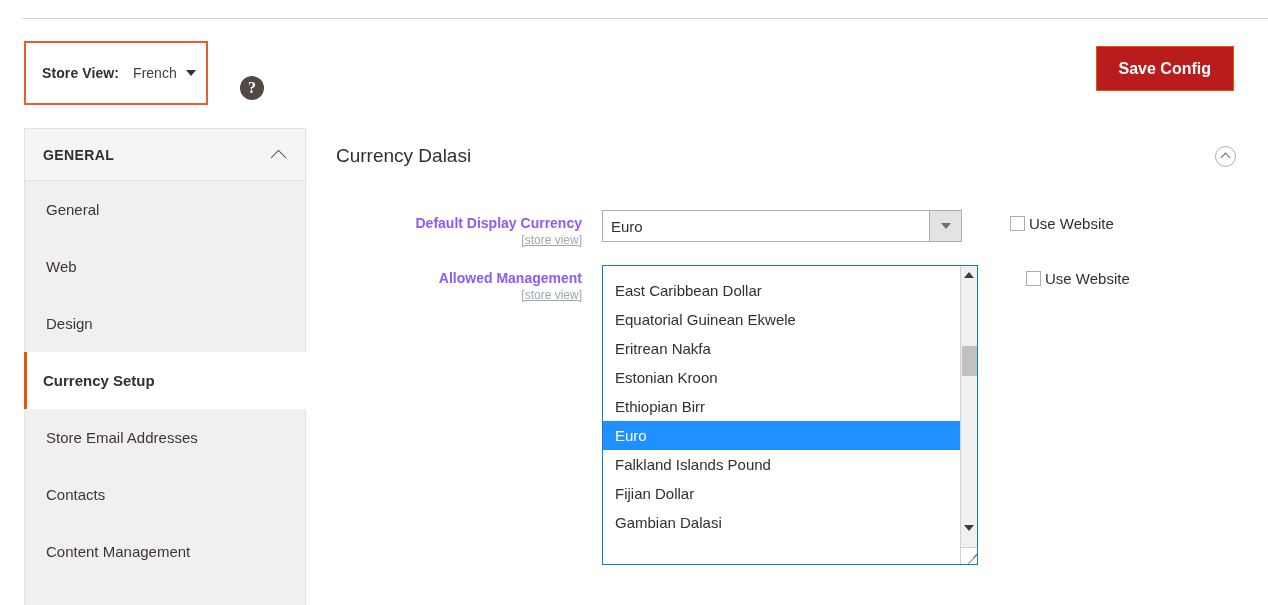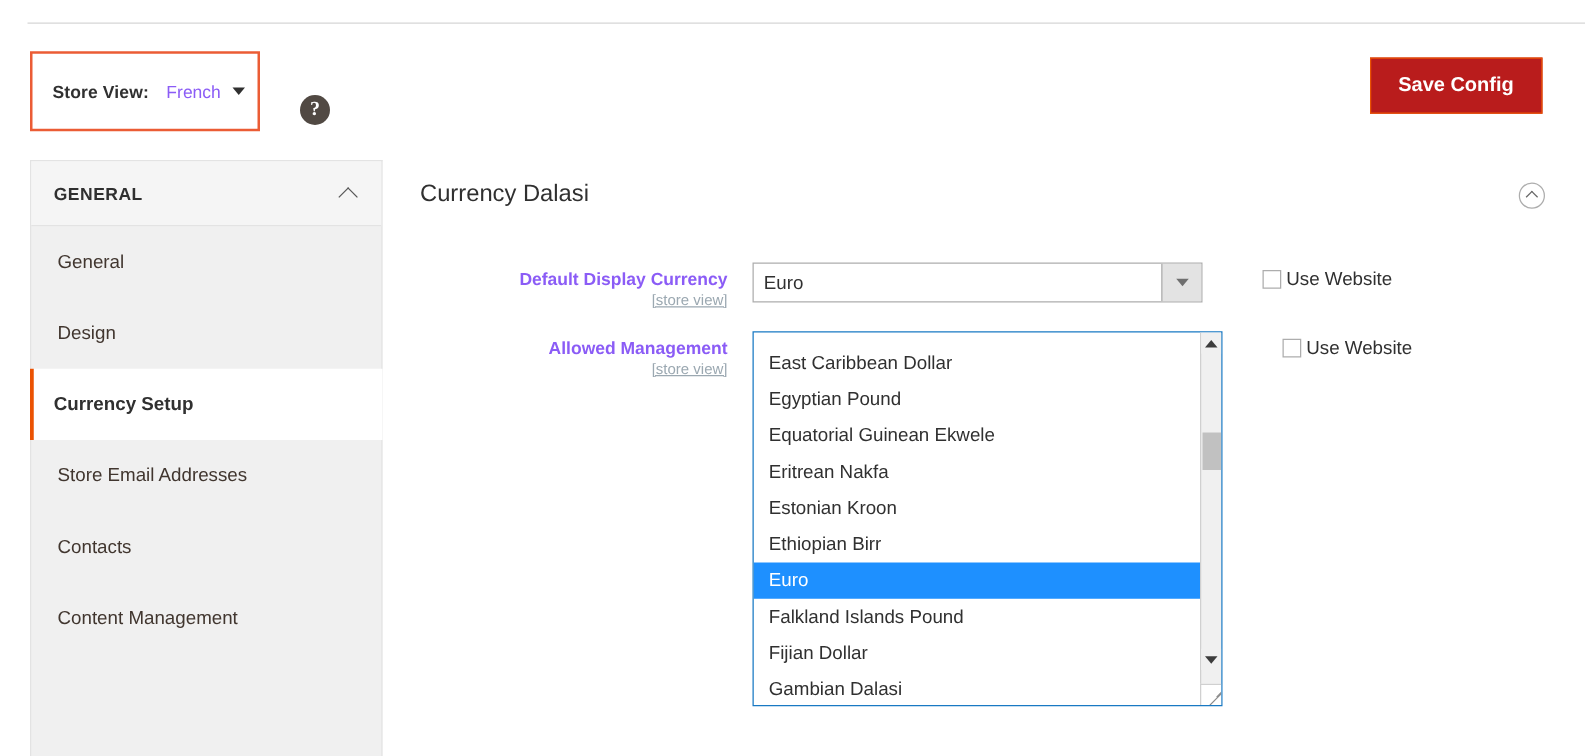--- a/index.html
+++ b/index.html
@@ -35,21 +35,21 @@
   }
   .storeview-label {
     font-size: 14px; font-weight: bold; color: #303030;
     letter-spacing: .1px;
   }
   .storeview-select {
     margin-left: 14px;
     display: flex; align-items: center; gap: 9px;
     cursor: pointer;
   }
-  .storeview-value { font-size: 14px; color: #8b5cf6; }
+  .storeview-value { font-size: 14px; color: #404040; }
   .caret-down {
     width: 0; height: 0;
     border-left: 5px solid transparent;
     border-right: 5px solid transparent;
     border-top: 6px solid #303030;
   }
 
   .help-icon {
     position: absolute; left: 240px; top: 47px;
     width: 24px; height: 24px; border-radius: 50%;
@@ -275,20 +275,23 @@
   <div class="sidebar">
     <div class="sidebar-section-head">
       <span class="sidebar-section-title">GENERAL</span>
       <span class="chev-up"></span>
     </div>
 
     <div class="sidebar-item">
       <span>General</span>
     </div>
     <div class="sidebar-item">
+      <span>Web</span>
+    </div>
+    <div class="sidebar-item">
       <span>Design</span>
     </div>
     <div class="sidebar-item active">
       <span>Currency Setup</span>
     </div>
     <div class="sidebar-item">
       <span>Store Email Addresses</span>
     </div>
     <div class="sidebar-item">
       <span>Contacts</span>
@@ -328,21 +331,20 @@
 
     <div class="field-row" style="left:0; top:137px;">
       <div class="field-label">
         <span class="lbl">Allowed Management</span>
         <span class="scope">[store view]</span>
       </div>
 
       <div class="listbox">
         <div class="listbox-inner">
           <div class="list-option">East Caribbean Dollar</div>
-          <div class="list-option">Egyptian Pound</div>
           <div class="list-option">Equatorial Guinean Ekwele</div>
           <div class="list-option">Eritrean Nakfa</div>
           <div class="list-option">Estonian Kroon</div>
           <div class="list-option">Ethiopian Birr</div>
           <div class="list-option selected">Euro</div>
           <div class="list-option">Falkland Islands Pound</div>
           <div class="list-option">Fijian Dollar</div>
           <div class="list-option">Gambian Dalasi</div>
         </div>
 

